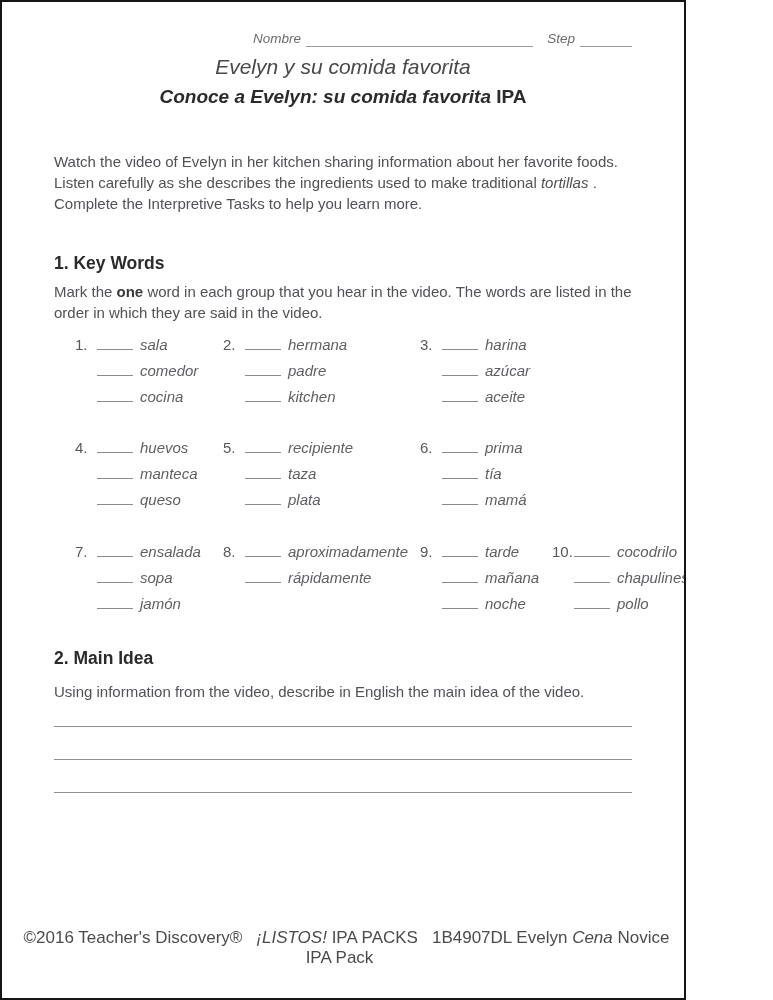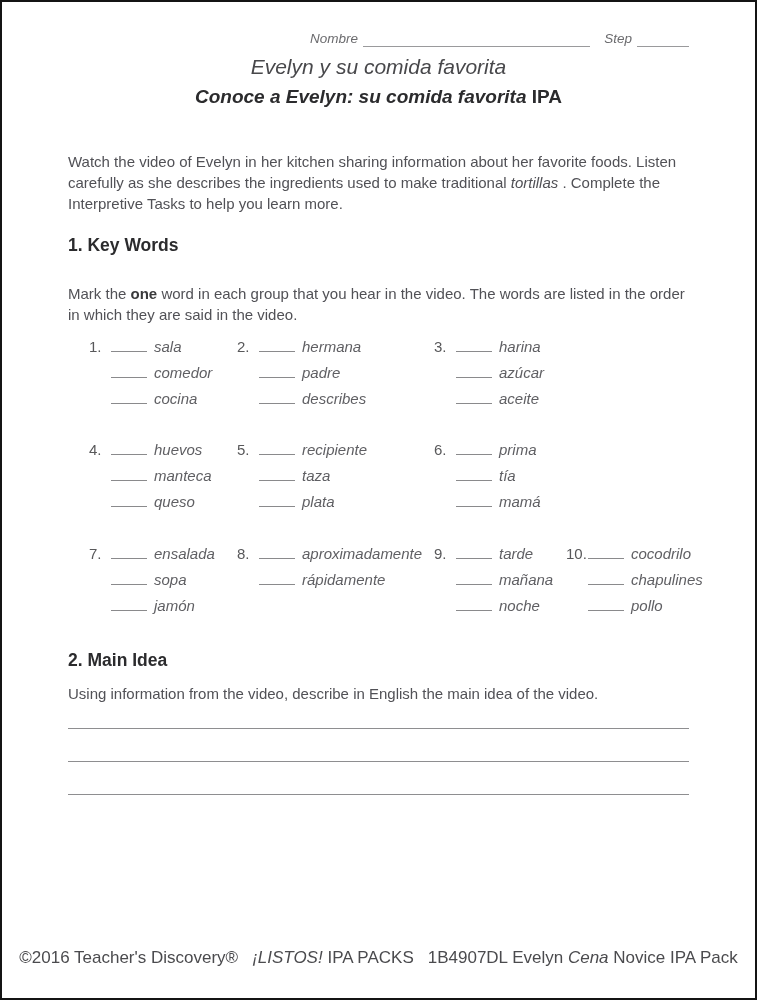--- a/index.html
+++ b/index.html
@@ -4,25 +4,25 @@
 <style>
   * { margin: 0; padding: 0; box-sizing: border-box; }
   html, body { background: #fff; }
   body {
     width: 773px; height: 1000px;
     font-family: "Liberation Sans", "DejaVu Sans", sans-serif;
     color: #515156;
   }
   .page {
     position: relative;
-    width: 757px; height: 1000px;
+    width: 686px; height: 1000px;
     background: #ffffff;
     border: 2px solid #141414;
     overflow: hidden;
-    padding: 0 66px;
+    padding: 0 52px;
   }
 
   
   .nombre-row {
     display: flex; align-items: flex-end;
     width: 379px; margin-left: auto; margin-top: 29px;
     font-size: 13.5px; font-style: italic; color: #6b6b6e;
   }
   .nr-label { line-height: 16px; white-space: nowrap; }
   .nr-line { flex: 1 1 auto; height: 16px; border-bottom: 1px solid #9a9a9c; margin-left: 5px; }
@@ -50,22 +50,22 @@
   
   .para { font-size: 15px; line-height: 21px; color: #515156; }
   .intro { margin-top: 42px; }
   .para .it { font-style: italic; }
   .para .b { font-weight: bold; color: #3a3a3c; }
 
   
   .sec-heading {
     font-size: 17.5px; font-weight: bold; color: #2b2b2d; line-height: 23px;
   }
-  .sec1-heading { margin-top: 20px; }
-  .sec1-instr { margin-top: 26px; }
+  .sec1-heading { margin-top: 38px; }
+  .sec1-instr { margin-top: 6px; }
   .sec2-heading { margin-top: 30px; }
   .sec2-instr { margin-top: 11px; }
 
   
   .group-row { position: relative; height: 78px; }
   .row-a { margin-top: 9px; }
   .row-b { margin-top: 25px; }
   .row-c { margin-top: 26px; }
   .group { position: absolute; top: 0; display: flex; }
   .g-col-a { left: 21px; }
@@ -138,21 +138,21 @@
         <div class="gitem"><span class="blank"></span><span class="word">sala</span></div>
         <div class="gitem"><span class="blank"></span><span class="word">comedor</span></div>
         <div class="gitem"><span class="blank"></span><span class="word">cocina</span></div>
       </div>
     </div>
     <div class="group g-col-b">
       <span class="gnum">2.</span>
       <div class="gitems">
         <div class="gitem"><span class="blank"></span><span class="word">hermana</span></div>
         <div class="gitem"><span class="blank"></span><span class="word">padre</span></div>
-        <div class="gitem"><span class="blank"></span><span class="word">describes</span></div>
+        <div class="gitem"><span class="blank"></span><span class="word">kitchen</span></div>
       </div>
     </div>
     <div class="group g-col-c">
       <span class="gnum">3.</span>
       <div class="gitems">
         <div class="gitem"><span class="blank"></span><span class="word">harina</span></div>
         <div class="gitem"><span class="blank"></span><span class="word">azúcar</span></div>
         <div class="gitem"><span class="blank"></span><span class="word">aceite</span></div>
       </div>
     </div>

